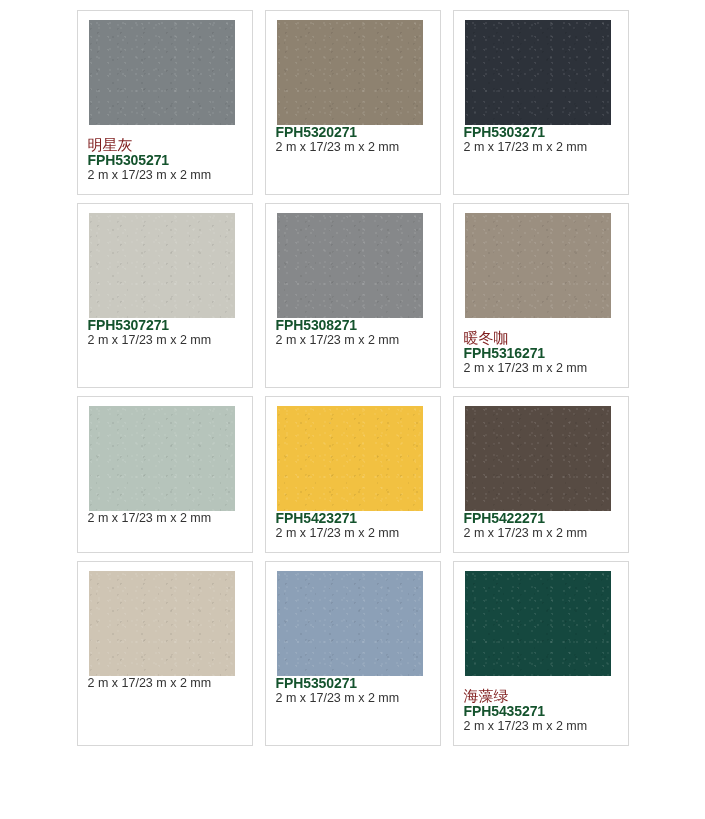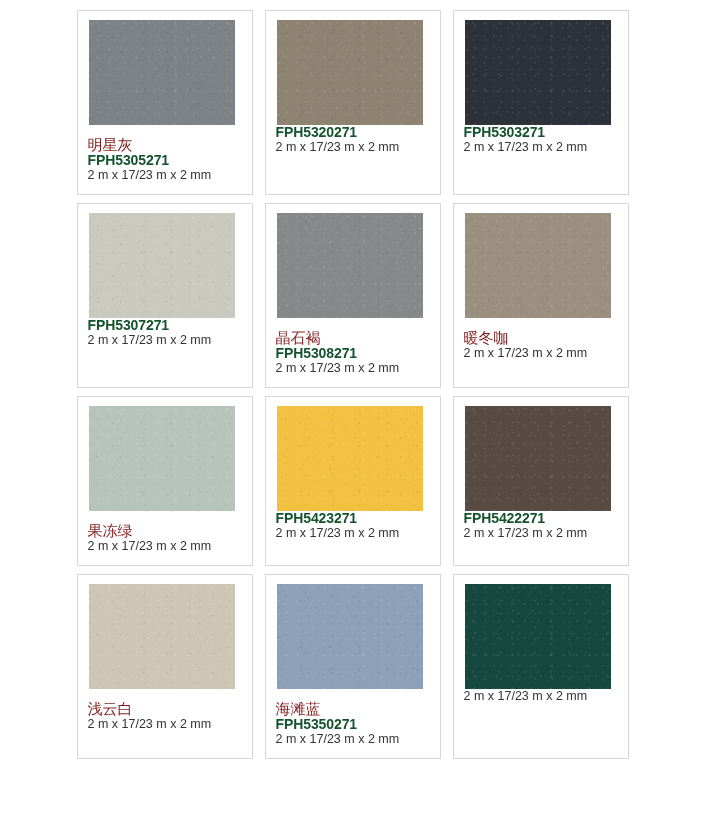--- a/index.html
+++ b/index.html
@@ -122,40 +122,39 @@
         </div>
         <div class="card-code">FPH5307271</div>
         <div class="card-size">2 m x 17/23 m x 2 mm</div>
       </div>
     </div>
     <div class="grid-cell">
       <div class="product-card">
         <div class="swatch" style="background-color: rgb(134, 136, 138);">
           <div class="tex"></div>
         </div>
-        <div class="card-name">晶石褐</div>
         <div class="card-code">FPH5308271</div>
         <div class="card-size">2 m x 17/23 m x 2 mm</div>
       </div>
     </div>
     <div class="grid-cell">
       <div class="product-card">
         <div class="swatch" style="background-color: rgb(155, 143, 128);">
           <div class="tex"></div>
         </div>
         <div class="card-name">暖冬咖</div>
+        <div class="card-code">FPH5316271</div>
         <div class="card-size">2 m x 17/23 m x 2 mm</div>
       </div>
     </div>
     <div class="grid-cell">
       <div class="product-card">
         <div class="swatch" style="background-color: rgb(182, 196, 187);">
           <div class="tex"></div>
         </div>
-        <div class="card-name">果冻绿</div>
         <div class="card-size">2 m x 17/23 m x 2 mm</div>
       </div>
     </div>
     <div class="grid-cell">
       <div class="product-card">
         <div class="swatch" style="background-color: rgb(242, 193, 65);">
           <div class="tex"></div>
         </div>
         <div class="card-code">FPH5423271</div>
         <div class="card-size">2 m x 17/23 m x 2 mm</div>
@@ -168,35 +167,35 @@
         </div>
         <div class="card-code">FPH5422271</div>
         <div class="card-size">2 m x 17/23 m x 2 mm</div>
       </div>
     </div>
     <div class="grid-cell">
       <div class="product-card">
         <div class="swatch" style="background-color: rgb(207, 197, 180);">
           <div class="tex"></div>
         </div>
-        <div class="card-name">浅云白</div>
         <div class="card-size">2 m x 17/23 m x 2 mm</div>
       </div>
     </div>
     <div class="grid-cell">
       <div class="product-card">
         <div class="swatch" style="background-color: rgb(140, 160, 183);">
           <div class="tex"></div>
         </div>
-        <div class="card-name">海滩蓝</div>
         <div class="card-code">FPH5350271</div>
         <div class="card-size">2 m x 17/23 m x 2 mm</div>
       </div>
     </div>
     <div class="grid-cell">
       <div class="product-card">
         <div class="swatch" style="background-color: rgb(21, 72, 63);">
           <div class="tex"></div>
         </div>
+        <div class="card-name">海藻绿</div>
+        <div class="card-code">FPH5435271</div>
         <div class="card-size">2 m x 17/23 m x 2 mm</div>
       </div>
     </div>
   </div>
 
 </body></html>

